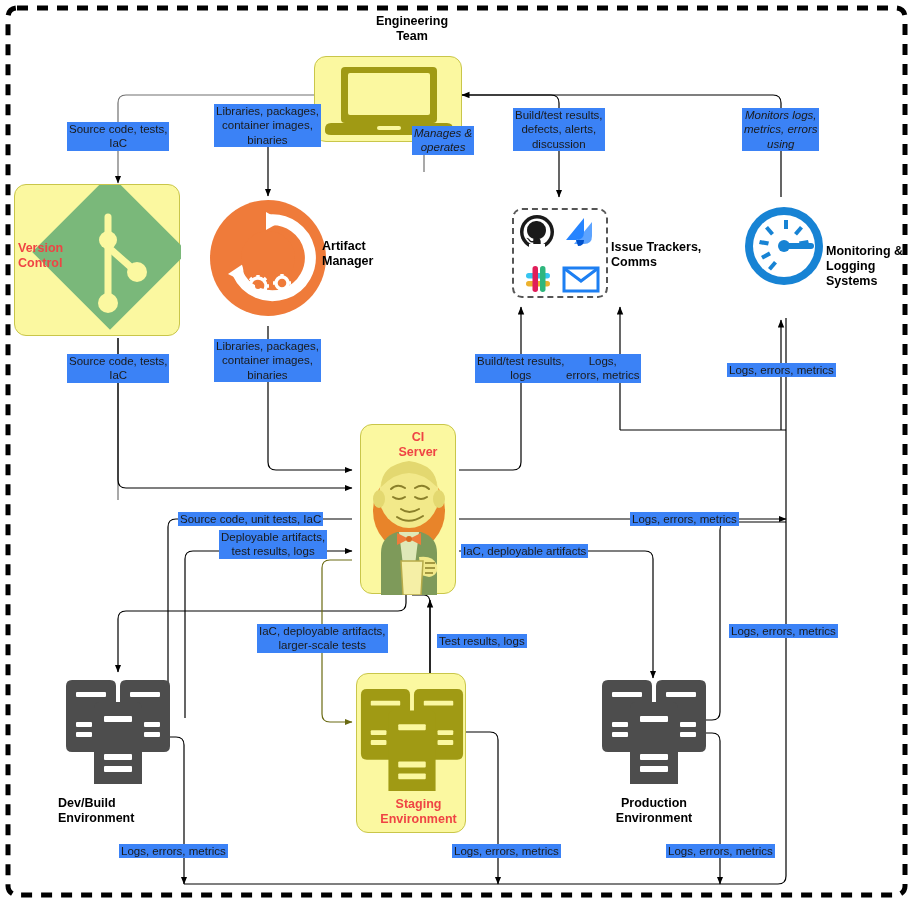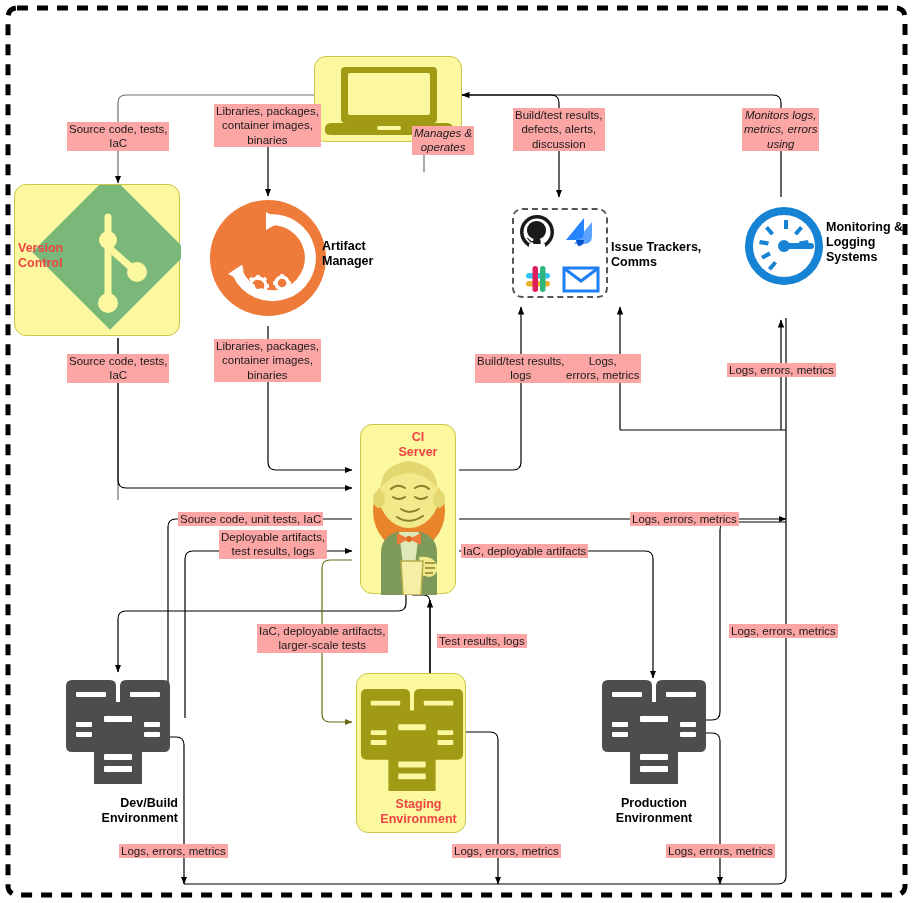--- a/index.html
+++ b/index.html
@@ -15,21 +15,21 @@
   #canvas { position: absolute; inset: 0; width: 913px; height: 903px; }
   svg.layer { position: absolute; left: 0; top: 0; width: 913px; height: 903px; }
   .edge-label {
     position: absolute;
     font-family: "Liberation Sans", sans-serif;
     font-size: 11.5px;
     color: #1a1a1a;
     text-align: center;
     line-height: 1.25;
     white-space: pre-line;
-    background: #fca5a5;
+    background: #3b82f6;
     padding: 0 2px;
   }
   .edge-label.ital { font-style: italic; }
   .node-label {
     position: absolute;
     font-family: "Liberation Sans", sans-serif;
     font-size: 12.5px;
     font-weight: bold;
     color: #000000;
     line-height: 1.2;
@@ -121,20 +121,22 @@
 
       <path d="M466,732 L490,732 Q498,732 498,740 L498,884" marker-end="url(#arrow)"></path>
 
       <path d="M184,884 L778,884 Q786,884 786,876 L786,519"></path>
 
       <path d="M704,720 L712,720 Q720,720 720,712 L720,640"></path>
       <path d="M720,640 L720,530 Q720,522 728,522 L786,522"></path>
     </g>
   </svg>
 
+  <div class="node-label" style="left:352px; top:14px; width:120px; text-align:center;">Engineering
+Team</div>
   <div class="node-box rbox" style="left:314px; top:56px; width:148px; height:86px;">
     <svg width="148" height="86" viewBox="0 0 148 86">
       <rect x="26" y="10" width="96" height="56" rx="4" fill="#a09a14"></rect>
       <rect x="33" y="16" width="82" height="42" rx="2" fill="#fbf8a0"></rect>
       <path d="M16,66 L132,66 Q138,66 138,72 L138,74 Q138,78 132,78 L16,78 Q10,78 10,74 L10,72 Q10,66 16,66 z" fill="#a09a14"></path>
       <rect x="62" y="69" width="24" height="4" rx="2" fill="#fbf8a0"></rect>
     </svg>
   </div>
 
   <div class="node-box rbox" style="left:14px; top:184px; width:166px; height:152px;">
@@ -218,21 +220,21 @@
         <path d="M66,36 l1,4 l-9,1.6 l-1,-4 z"></path>
         <path d="M26,22 l-3,2.6 l6,7 l3,-2.6 z"></path>
         <path d="M18,36 l-1,4 l9,1.6 l1,-4 z"></path>
         <path d="M19,52 l2,3.6 l8,-4.4 l-2,-3.6 z"></path>
         <path d="M26,64 l3,2.6 l6,-7 l-3,-2.6 z"></path>
       </g>
       <path d="M42,42 L69,42" stroke="#1783d4" stroke-width="6" stroke-linecap="round"></path>
       <circle cx="42" cy="42" r="6" fill="#1783d4"></circle>
     </svg>
   </div>
-  <div class="node-label" style="left:826px; top:220px; width:84px;">Monitoring &amp;
+  <div class="node-label" style="left:826px; top:244px; width:84px;">Monitoring &amp;
 Logging
 Systems</div>
 
   <div class="node-box rbox" style="left:360px; top:424px; width:96px; height:170px;">
     <svg width="96" height="170" viewBox="0 0 96 170">
       <ellipse cx="48" cy="86" rx="36" ry="40" fill="#e8842a"></ellipse>
 
       <path d="M20,170 L20,128 Q20,112 36,107 L60,107 Q76,112 76,128 L76,170 z" fill="#7e9a5a"></path>
 
       <path d="M38,107 L58,107 L54,140 L42,140 z" fill="#dfe8b8"></path>
@@ -279,21 +281,21 @@
         <rect x="14" y="50" width="16" height="5" rx="1"></rect>
         <rect x="14" y="60" width="16" height="5" rx="1"></rect>
         <rect x="82" y="50" width="16" height="5" rx="1"></rect>
         <rect x="82" y="60" width="16" height="5" rx="1"></rect>
         <rect x="42" y="44" width="28" height="6" rx="1"></rect>
         <rect x="42" y="82" width="28" height="6" rx="1"></rect>
         <rect x="42" y="94" width="28" height="6" rx="1"></rect>
       </g>
     </svg>
   </div>
-  <div class="node-label" style="left:58px; top:796px; width:120px; text-align:right;">Dev/Build
+  <div class="node-label" style="left:58px; top:796px; width:120px; text-align:left;">Dev/Build
 Environment</div>
 
   <div class="node-box rbox" style="left:356px; top:673px; width:110px; height:160px;">
     <svg width="110" height="130" viewBox="0 0 112 118">
       <g fill="#a09a14">
         <path d="M10,8 L48,8 Q54,8 54,14 L54,80 L10,80 Q4,80 4,74 L4,14 Q4,8 10,8 z"></path>
         <path d="M64,8 L102,8 Q108,8 108,14 L108,74 Q108,80 102,80 L58,80 L58,14 Q58,8 64,8 z"></path>
         <path d="M38,30 L74,30 Q80,30 80,36 L80,112 L32,112 L32,36 Q32,30 38,30 z"></path>
       </g>
       <g fill="#fbf8a0">

